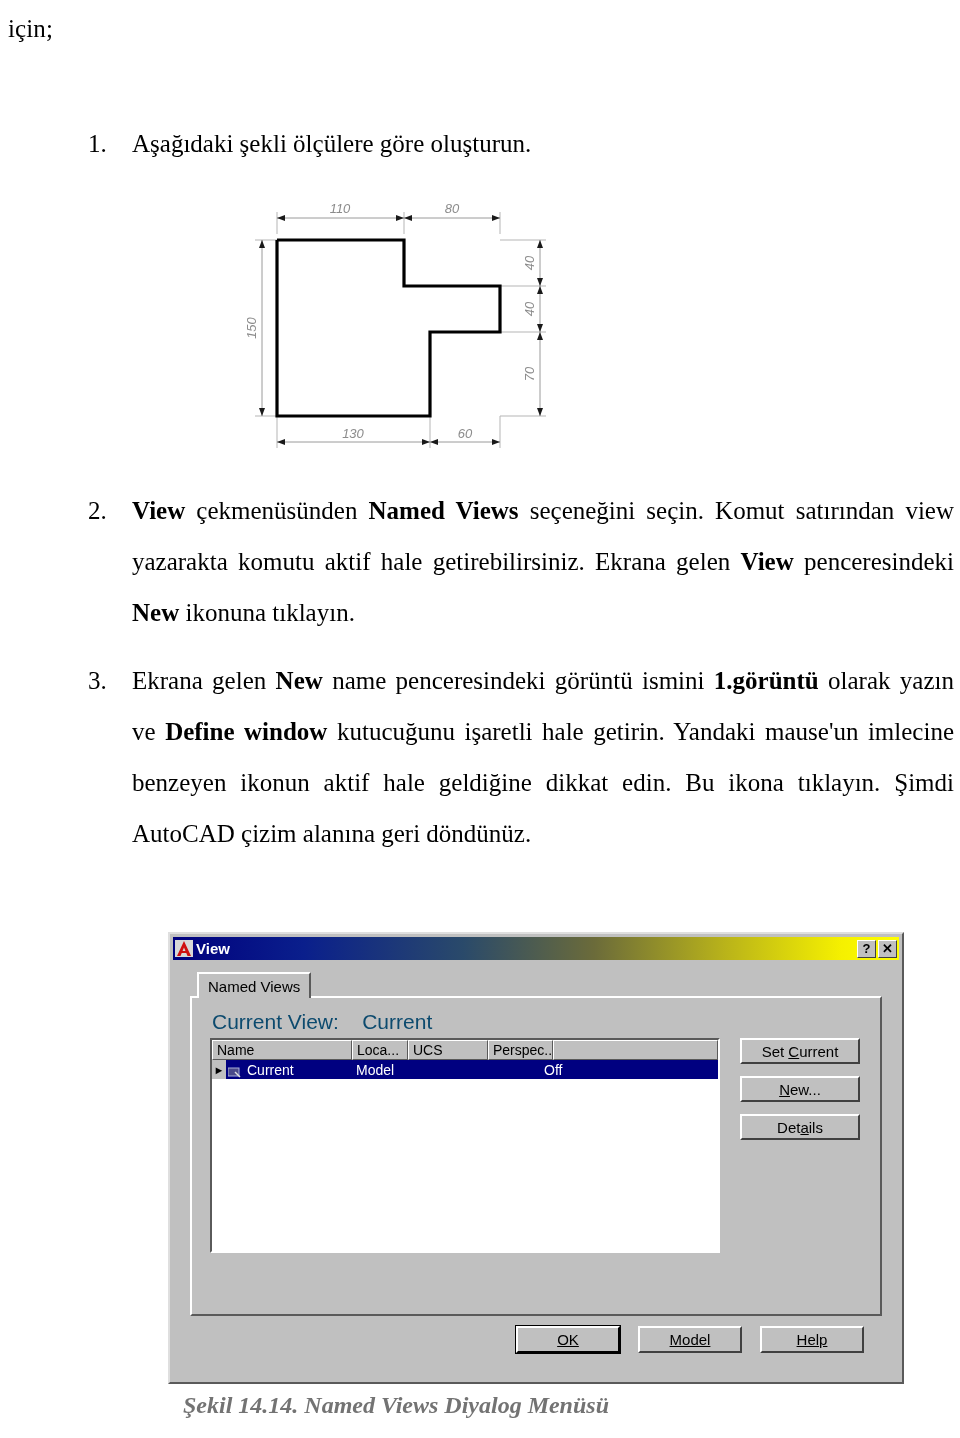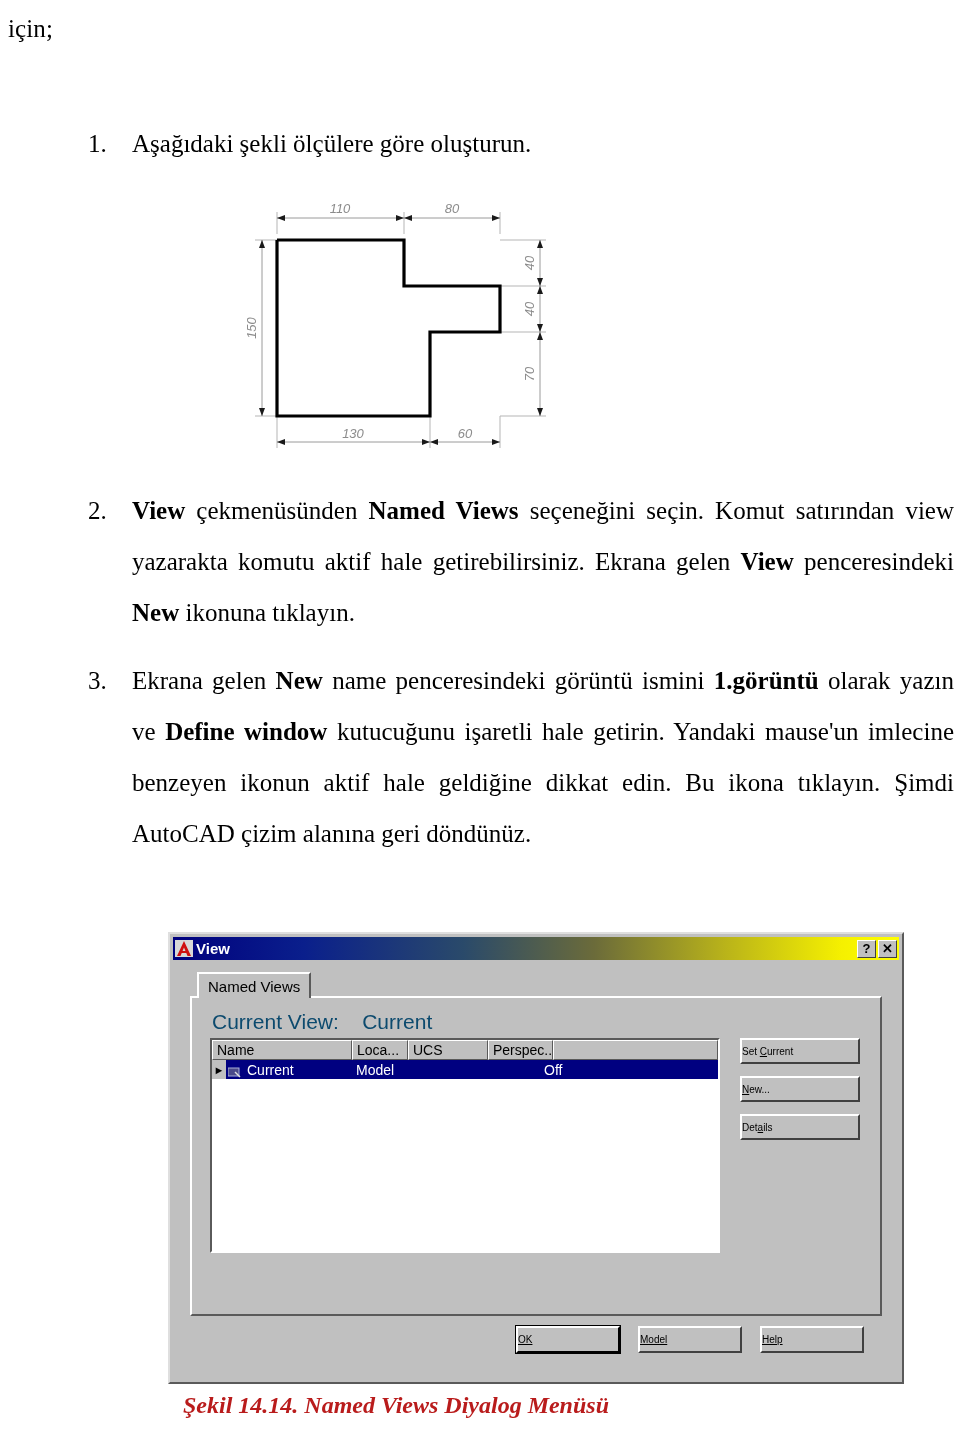--- a/index.html
+++ b/index.html
@@ -279,24 +279,25 @@
   .w95btn {
     width: 120px;
     height: 26px;
     background: #c0c0c0;
     border-top: 2px solid #ffffff;
     border-left: 2px solid #ffffff;
     border-right: 2px solid #404040;
     border-bottom: 2px solid #404040;
     box-sizing: border-box;
     font-family: "Liberation Sans", sans-serif;
-    font-size: 10px;
+    font-size: 15px;
     color: #000000;
     display: flex;
     align-items: center;
+    justify-content: center;
     margin-bottom: 12px;
     white-space: nowrap;
   }
   .w95btn u { text-decoration: underline; }
 
   
   .bottombtns {
     position: absolute;
     left: 346px;
     top: 392px;
@@ -322,21 +323,21 @@
   .caption {
     position: absolute;
     left: 0;
     top: 1392px;
     width: 792px;
     text-align: center;
     font-family: "Liberation Serif", serif;
     font-style: italic;
     font-weight: bold;
     font-size: 24px;
-    color: #b91c1c;
+    color: #737373;
   }
 </style>
 </head>
 <body>
 
 <div class="intro">
   <span class="l2">için;</span>
 </div>
 
 <div class="olist">

